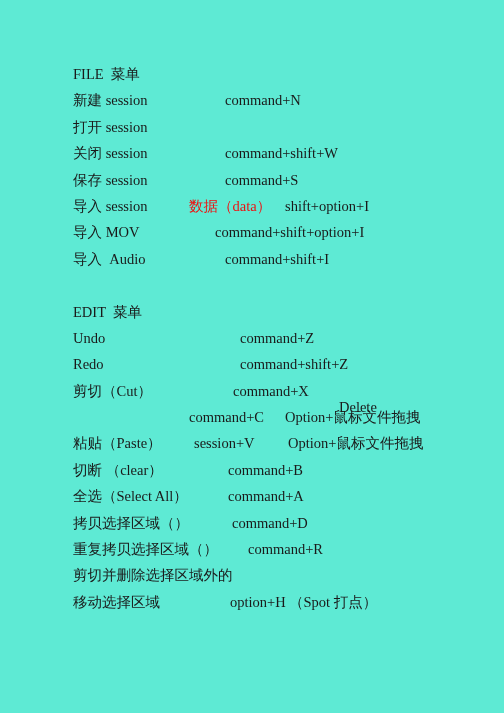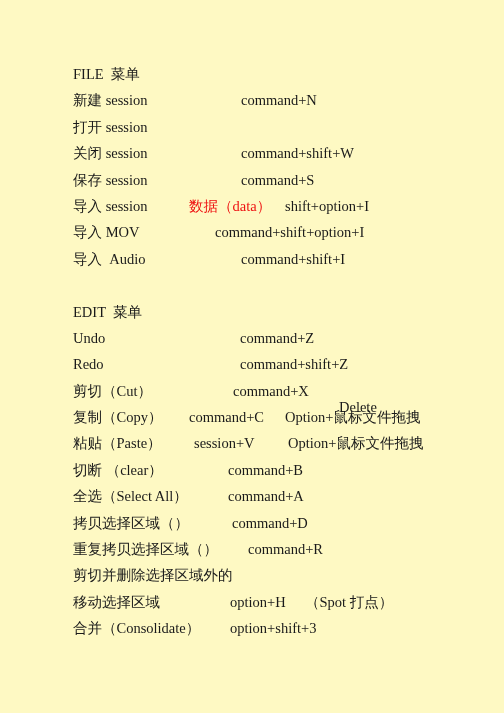--- a/index.html
+++ b/index.html
@@ -13,21 +13,21 @@
     height: 713px;
     overflow: hidden;
     font-family: "Liberation Serif", "DejaVu Serif", serif;
     color: #1a1a1a;
     -webkit-font-smoothing: antialiased;
   }
   #page {
     position: relative;
     width: 504px;
     height: 713px;
-    background: #fef9c3;
+    background: #5eead4;
     box-sizing: border-box;
     padding-left: 41px;
   }
   .doc-body {
     position: absolute;
     left: 73px;
     top: 61px;
     width: 400px;
   }
   .section {
@@ -57,21 +57,21 @@
   .cell-label {
     left: 0;
   }
   .cell-red {
     color: #ee1111;
   }
   .gap {
     height: 26.4px;
   }
   
-  .c-152 { left: 152px; margin-left: 16px; }
+  .c-152 { left: 152px; }
   .c-157 { left: 157px; }
   .c-160 { left: 160px; }
   .c-116 { left: 116px; }
   .c-121 { left: 121px; }
   .c-167 { left: 167px; }
   .c-215 { left: 215px; }
   .c-212 { left: 212px; }
   .c-155 { left: 155px; }
   .c-153 { left: 155px; }
   .c-159 { left: 159px; }
@@ -142,21 +142,20 @@
         <span class="cell c-167">command+shift+Z</span>
       </div>
 
       <div class="row">
         <span class="cell cell-label">剪切（Cut）</span>
         <span class="cell c-160">command+X</span>
         <span class="cell c-266">Delete</span>
       </div>
 
       <div class="row">
-        <span class="cell cell-label">复制（Copy）</span>
         <span class="cell c-116">command+C</span>
         <span class="cell c-212">Option+鼠标文件拖拽</span>
       </div>
 
       <div class="row">
         <span class="cell cell-label">粘贴（Paste）</span>
         <span class="cell c-121">session+V</span>
         <span class="cell c-215">Option+鼠标文件拖拽</span>
       </div>
 
@@ -180,24 +179,20 @@
         <span class="cell c-175">command+R</span>
       </div>
 
       <div class="row">
         <span class="cell cell-label">剪切并删除选择区域外的</span>
       </div>
 
       <div class="row">
         <span class="cell cell-label">移动选择区域</span>
         <span class="cell c-157">option+H</span>
-        <span class="cell c-232" style="left:232px">（Spot 打点）</span>
+        <span class="cell c-232" style="left:216px">（Spot 打点）</span>
       </div>
 
-      <div class="row">
-        <span class="cell cell-label">合并（Consolidate）</span>
-        <span class="cell c-157">option+shift+3</span>
-      </div>
 
     </div>
 
   </div>
 </div>
 
 </body></html>

